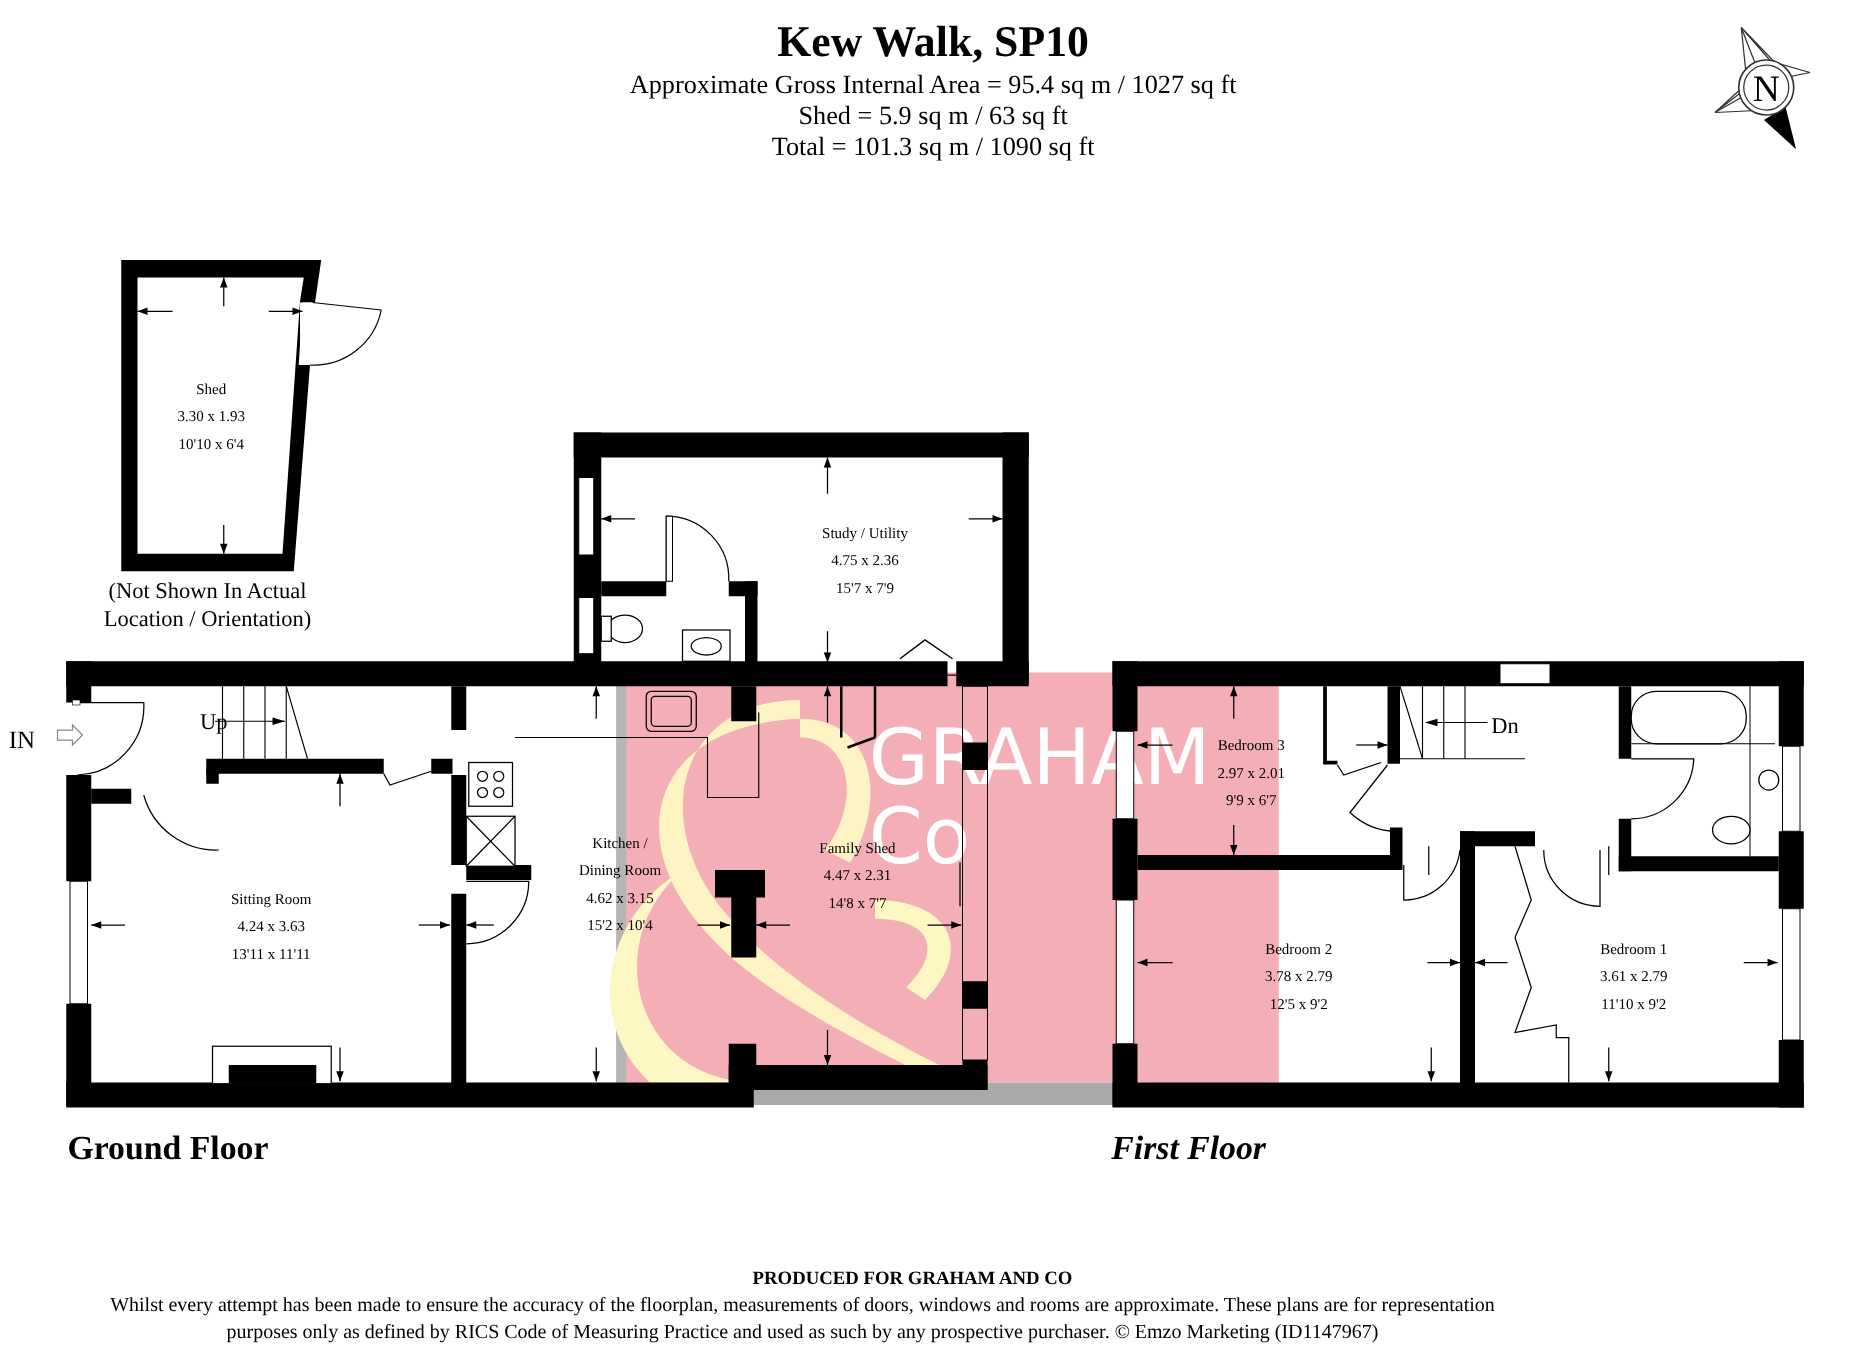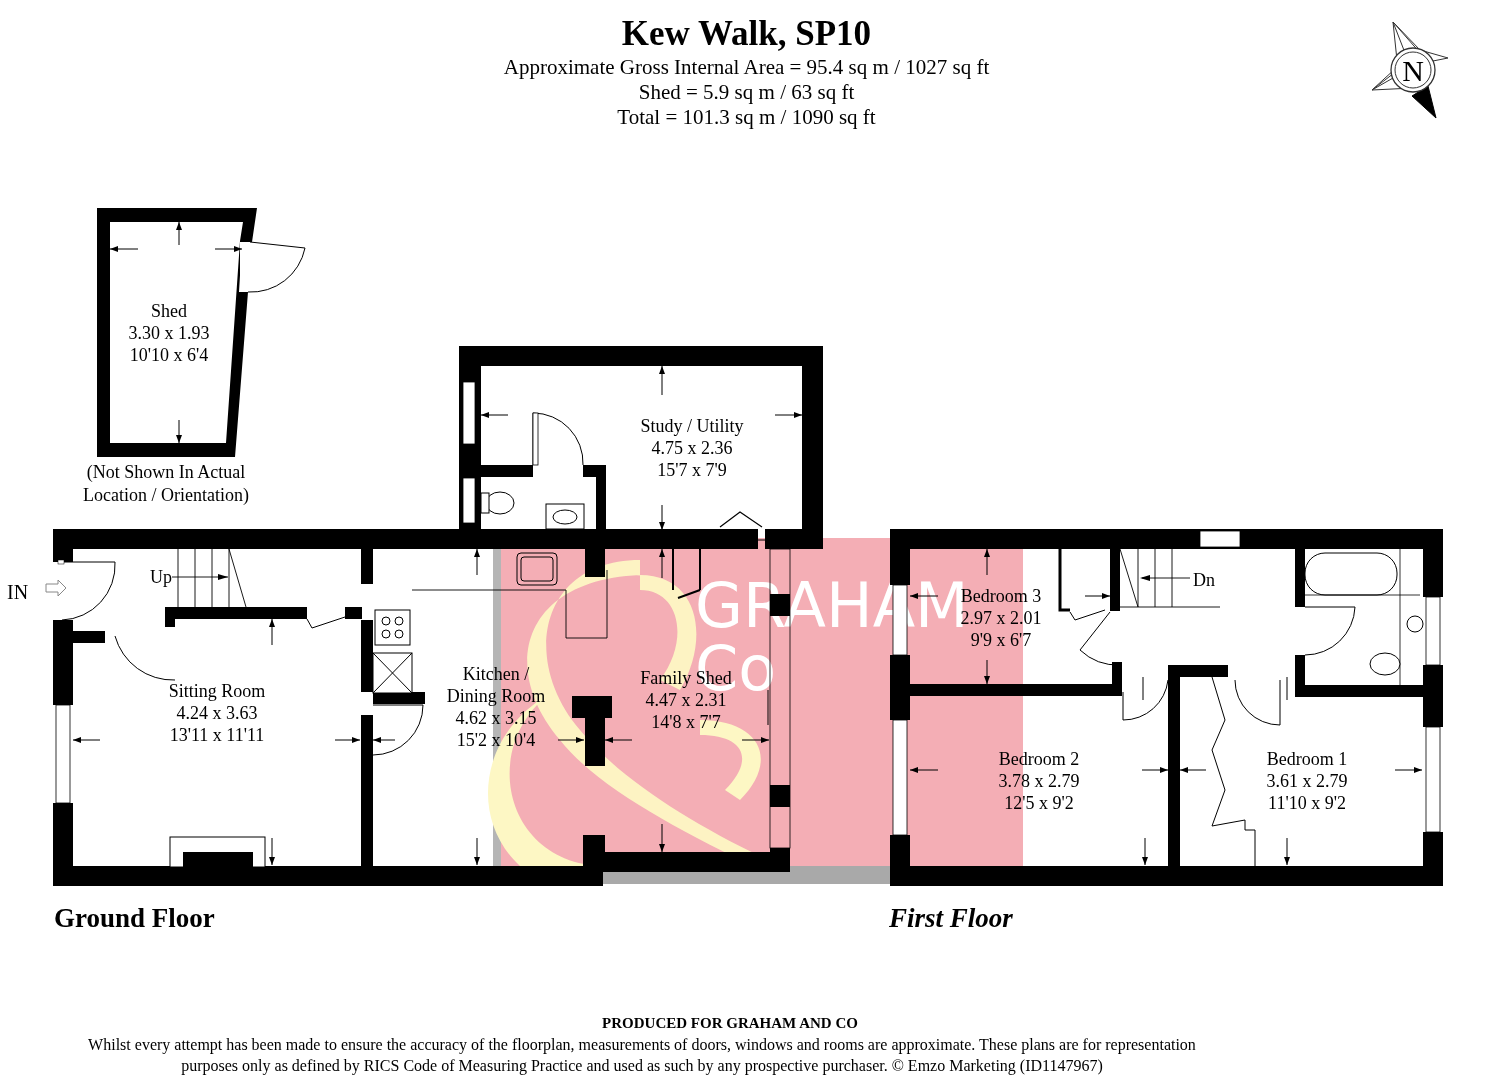--- a/index.html
+++ b/index.html
@@ -1,20 +1,20 @@
 <!DOCTYPE html>
 <html><head>
 <meta charset="utf-8">
 <style>
   html, body { margin:0; padding:0; background:#ffffff; }
   body { width:1493px; height:1080px; position:relative; overflow:hidden; font-family:"Liberation Serif", "DejaVu Serif", serif; color:#000; }
   .abs { position:absolute; }
   .title { left:0; width:1493px; top:14px; text-align:center; font-weight:bold; font-size:35px; line-height:40px; }
   .subline { left:0; width:1493px; text-align:center; font-size:21px; line-height:23px; }
-  .room-label { position:absolute; text-align:center; font-size:18px; line-height:22px; white-space:nowrap; transform:translateX(-50%); }
+  .room-label { position:absolute; text-align:center; font-size:12px; line-height:22px; white-space:nowrap; transform:translateX(-50%); }
   .floor-label { position:absolute; font-weight:bold; font-size:27px; line-height:30px; }
   .footer-bold { left:0; width:1460px; top:1014px; text-align:center; font-weight:bold; font-size:15px; line-height:18px; }
   .footer-text { left:0; width:1284px; top:1034px; text-align:center; font-size:16px; line-height:21px; }
   svg#plan { position:absolute; left:0; top:0; }
   .side-note { position:absolute; text-align:center; font-size:18px; line-height:23px; transform:translateX(-50%); white-space:nowrap; }
   .small-label { position:absolute; font-size:18px; line-height:20px; }
 </style>
 </head>
 <body>
 
@@ -270,28 +270,28 @@
   <div>Shed</div>
   <div>3.30 x 1.93</div>
   <div>10'10 x 6'4</div>
 </div>
 <div class="side-note" style="left:166px; top:461px;">
   <div>(Not Shown In Actual</div>
   <div>Location / Orientation)</div>
 </div>
 
 <div class="small-label" style="left:7px; top:582px; font-size:20px;">IN</div>
-<div class="small-label" style="left:150px; top:567px;">Up</div>
+<div class="small-label" style="left:160px; top:567px;">Up</div>
 
 <div class="room-label" style="left:692px; top:415px;">
   <div>Study / Utility</div>
   <div>4.75 x 2.36</div>
   <div>15'7 x 7'9</div>
 </div>
-<div class="room-label" style="left:217px; top:680px;font-family:Liberation Serif, serif;">
+<div class="room-label" style="left:217px; top:708px;font-family:Liberation Serif, serif;">
   <div>Sitting Room</div>
   <div>4.24 x 3.63</div>
   <div>13'11 x 11'11</div>
 </div>
 <div class="room-label" style="left:496px; top:663px;">
   <div>Kitchen /</div>
   <div>Dining Room</div>
   <div>4.62 x 3.15</div>
   <div>15'2 x 10'4</div>
 </div>

